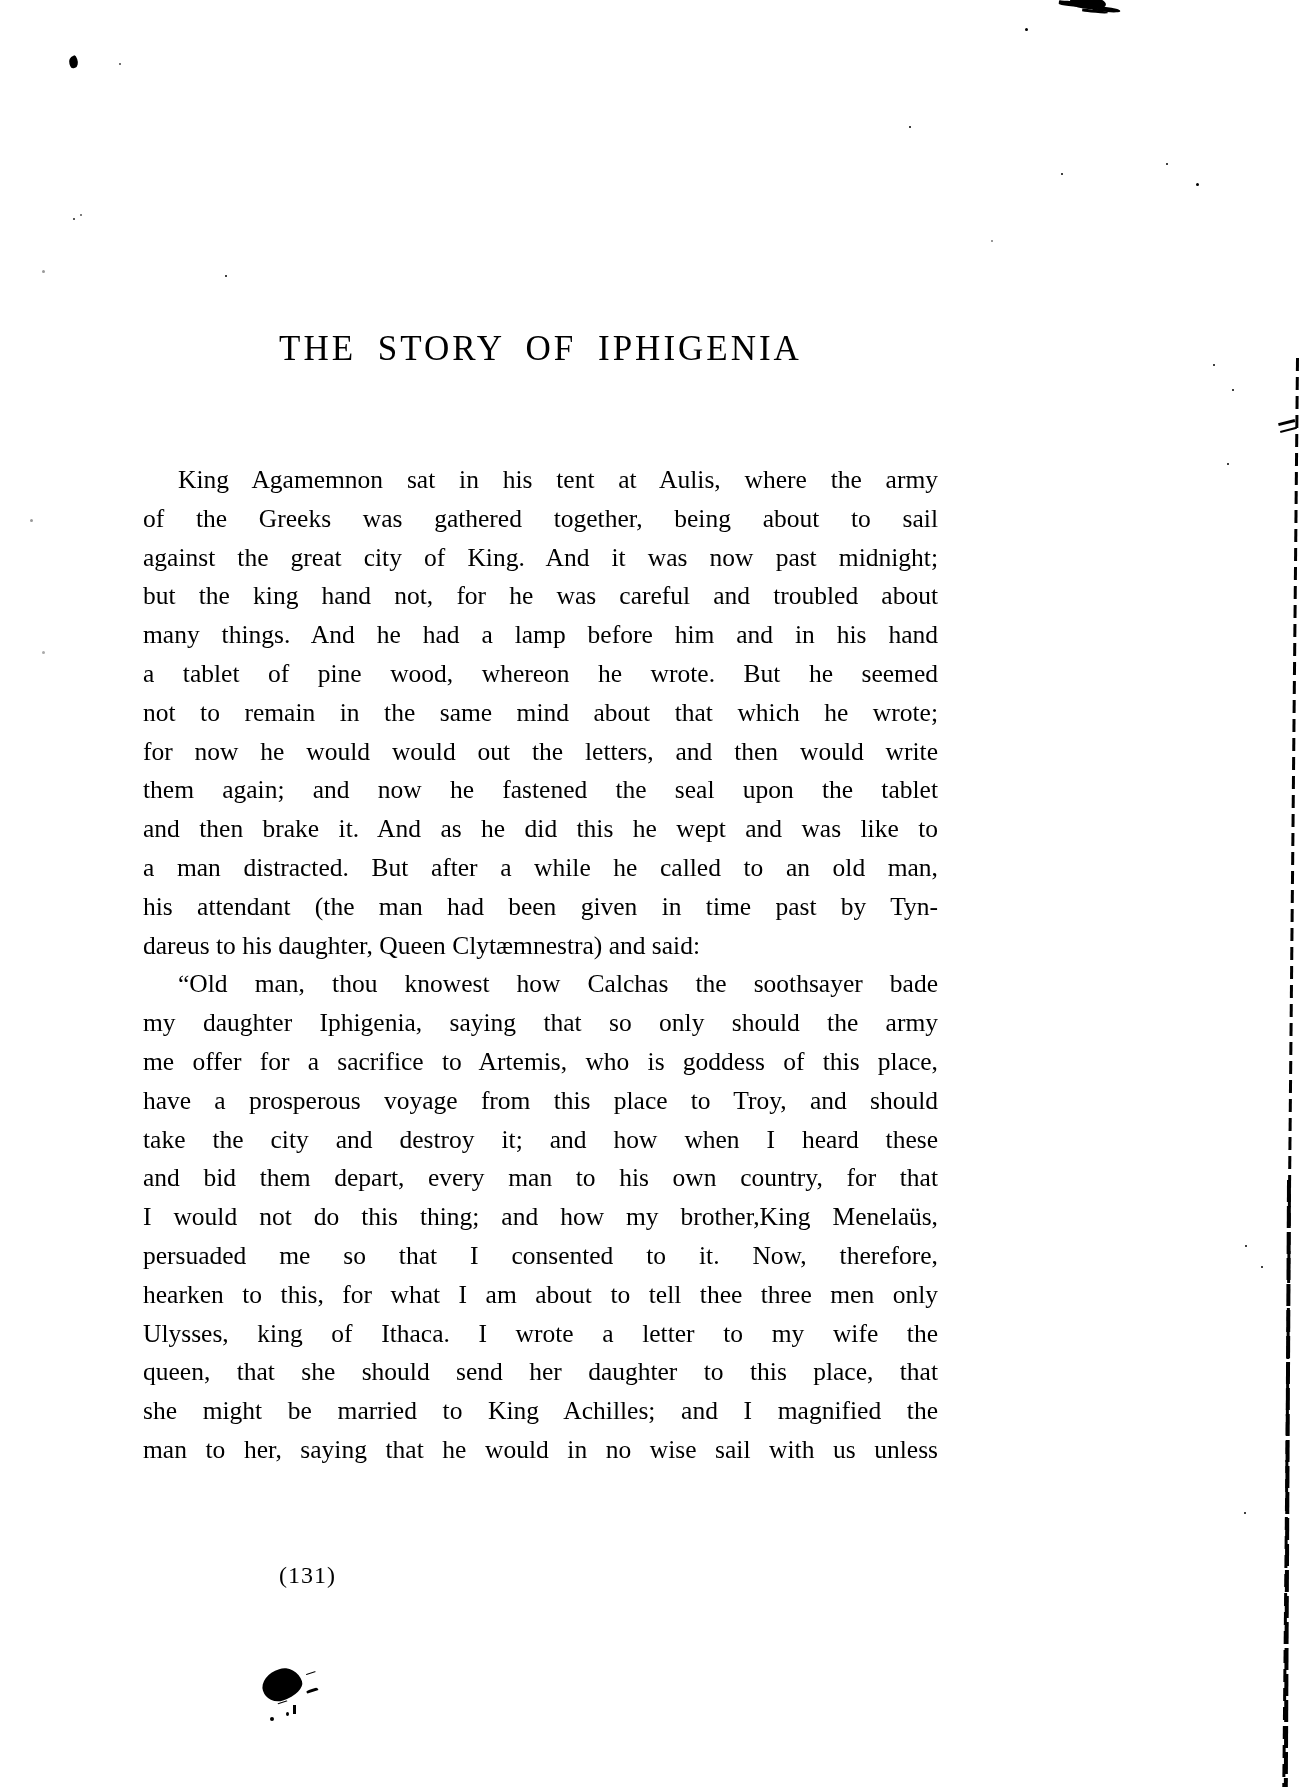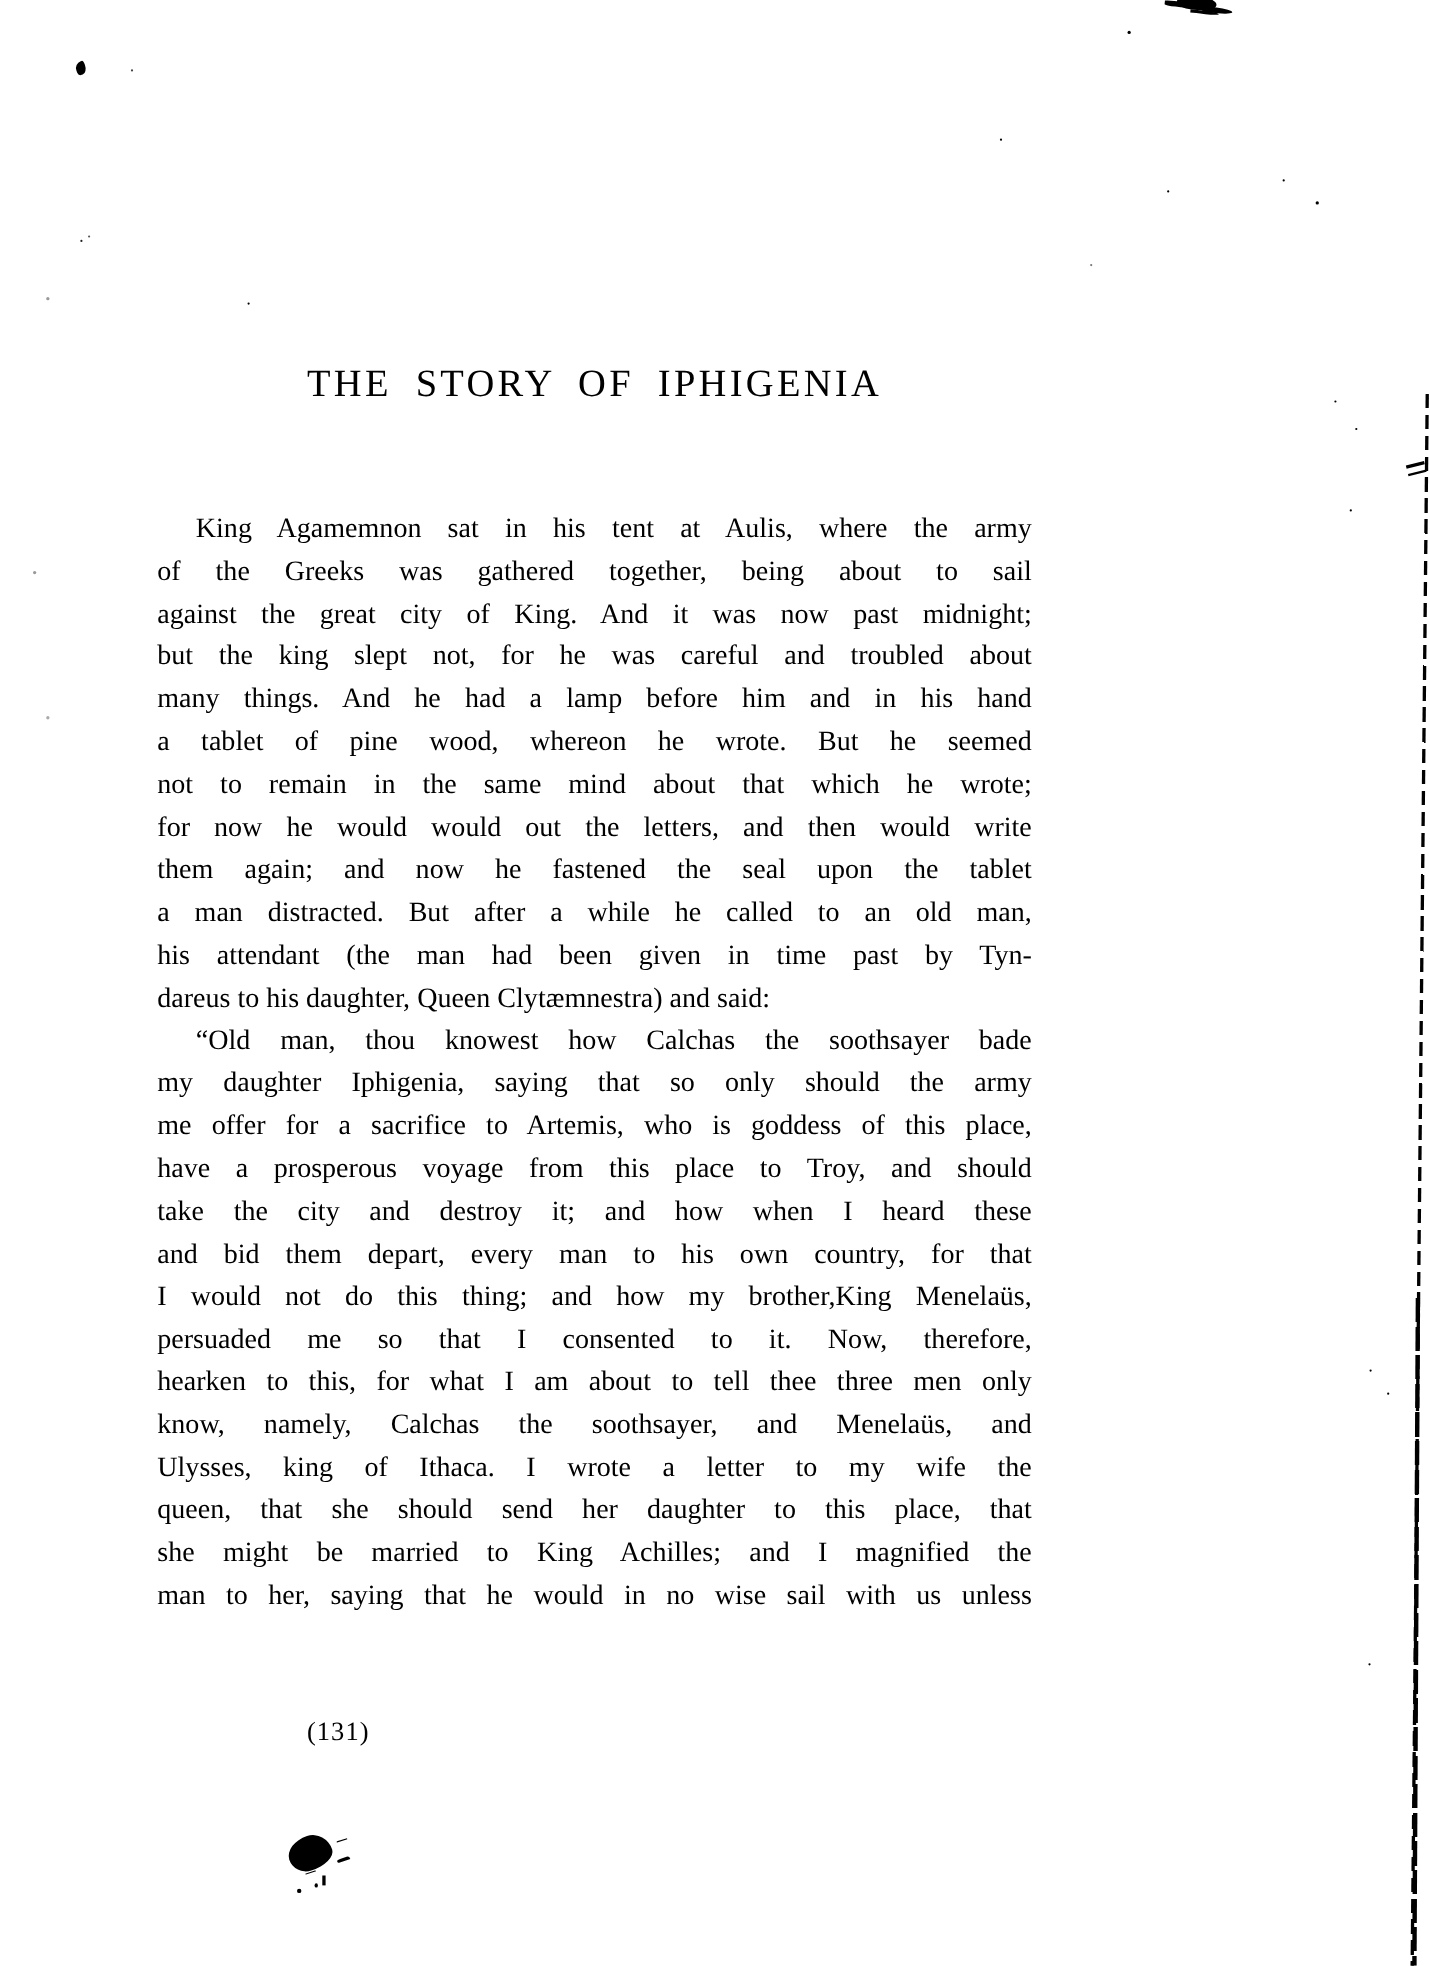--- a/index.html
+++ b/index.html
@@ -66,39 +66,39 @@
 <body>
 
 <div class="page">
 
   <h1 class="title">THE STORY OF IPHIGENIA</h1>
 
   <div class="text">
     <div class="line indent">King Agamemnon sat in his tent at Aulis, where the army</div>
     <div class="line">of the Greeks was gathered together, being about to sail</div>
     <div class="line">against the great city of King. And it was now past midnight;</div>
-    <div class="line">but the king slept not, for he was careful and troubled about</div>
+    <div class="line">but the king hand not, for he was careful and troubled about</div>
     <div class="line">many things. And he had a lamp before him and in his hand</div>
     <div class="line">a tablet of pine wood, whereon he wrote. But he seemed</div>
     <div class="line">not to remain in the same mind about that which he wrote;</div>
     <div class="line">for now he would would out the letters, and then would write</div>
     <div class="line">them again; and now he fastened the seal upon the tablet</div>
+    <div class="line">and then brake it. And as he did this he wept and was like to</div>
     <div class="line">a man distracted. But after a while he called to an old man,</div>
     <div class="line">his attendant (the man had been given in time past by Tyn-</div>
     <div class="line endpara">dareus to his daughter, Queen Clytæmnestra) and said:</div>
     <div class="line indent">“Old man, thou knowest how Calchas the soothsayer bade</div>
     <div class="line">my daughter Iphigenia, saying that so only should the army</div>
     <div class="line">me offer for a sacrifice to Artemis, who is goddess of this place,</div>
     <div class="line">have a prosperous voyage from this place to Troy, and should</div>
     <div class="line">take the city and destroy it; and how when I heard these</div>
     <div class="line">and bid them depart, every man to his own country, for that</div>
     <div class="line">I would not do this thing; and how my brother,King Menelaüs,</div>
     <div class="line">persuaded me so that I consented to it. Now, therefore,</div>
     <div class="line">hearken to this, for what I am about to tell thee three men only</div>
-    <div class="line">know, namely, Calchas the soothsayer, and Menelaüs, and</div>
     <div class="line">Ulysses, king of Ithaca. I wrote a letter to my wife the</div>
     <div class="line">queen, that she should send her daughter to this place, that</div>
     <div class="line">she might be married to King Achilles; and I magnified the</div>
     <div class="line">man to her, saying that he would in no wise sail with us unless</div>
   </div>
 
   <div class="page-num">(131)</div>
 
   <div class="edge-line"></div>
   <div class="edge-line-low"></div>

